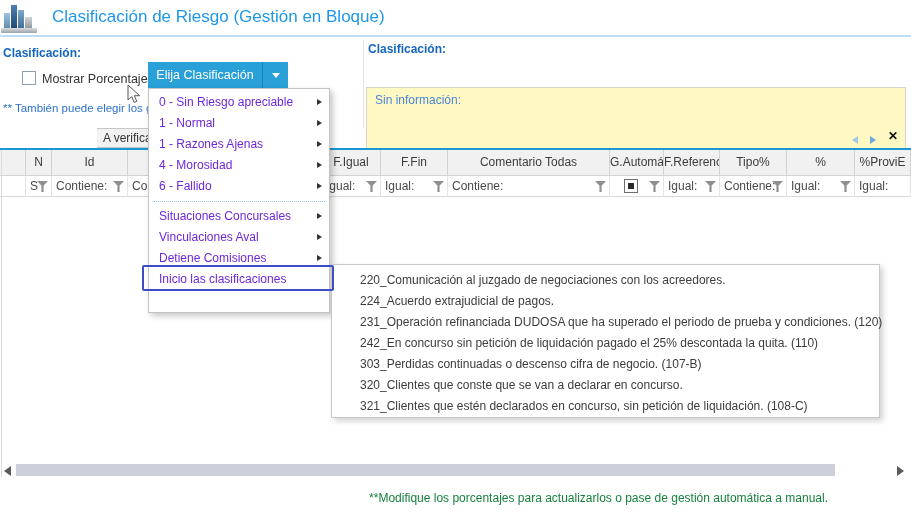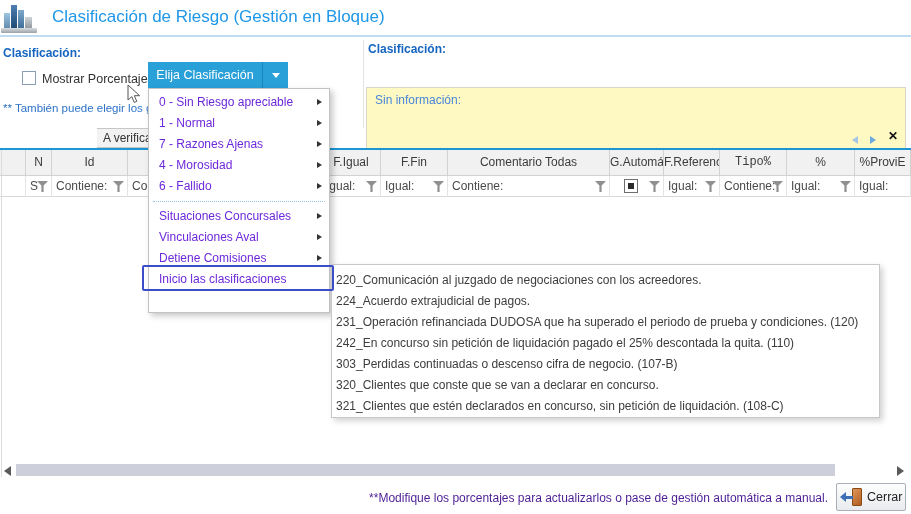--- a/index.html
+++ b/index.html
@@ -71,30 +71,30 @@
   .mi-arrow { position:absolute; right:7px; top:7px; width:0; height:0;
     border-top:3.5px solid transparent; border-bottom:3.5px solid transparent; border-left:5px solid #333; }
   .menu-sep { height:9px; position:relative; }
   .menu-sep:after { content:""; position:absolute; left:4px; right:4px; top:4px; border-top:1px dotted #9cc8e8; }
   #menu-highlight { left:142px; top:265px; width:192px; height:26px; border:2px solid #3b4ec8;
     border-radius:2px; z-index:30; }
 
   
   #submenu { left:331px; top:264px; width:549px; height:154px; background:#fff; border:1px solid #c8c8c8;
     box-shadow:3px 3px 6px rgba(0,0,0,.18); padding-top:5px; z-index:25; }
-  .submenu-item { height:21px; line-height:21px; padding-left:4px; color:#3c3c3c; font-size:12px; white-space:nowrap; }
+  .submenu-item { height:21px; line-height:21px; padding-left:28px; color:#3c3c3c; font-size:12px; white-space:nowrap; }
 
   
   #hscroll-thumb { left:16px; top:464px; width:819px; height:12px; background:#cdd0db; }
   .scrolltri { top:466px; width:0; height:0; border-top:5px solid transparent; border-bottom:5px solid transparent; }
   #hscroll-left { left:4px; border-right:7px solid #5a5a5a; }
   #hscroll-right { left:897px; border-left:7px solid #5a5a5a; }
 
   
-  #footer-note { left:0; top:491px; width:828px; text-align:right; color:#4c1d95; font-size:12px; white-space:nowrap; }
+  #footer-note { left:0; top:491px; width:828px; text-align:right; color:#15803d; font-size:12px; white-space:nowrap; }
   #close-btn { left:836px; top:483px; width:70px; height:28px; border:1px solid #aab0b8; border-radius:2px;
     background:linear-gradient(#fdfdfd,#e9ebee); }
   #close-btn .lbl { position:absolute; left:30px; top:6px; font-size:12.5px; color:#222; }
   .door-icon { position:absolute; left:5px; top:3px; width:22px; height:21px; }
   .door-icon .door { position:absolute; right:2px; top:1px; width:10px; height:18px;
     background:linear-gradient(135deg,#e09558,#b05f24); border:1px solid #8a4a14; border-radius:1px; }
   .door-icon .abar { position:absolute; left:3px; top:9px; width:8px; height:3px; background:#3e6eb5; }
   .door-icon .atip { position:absolute; left:-2px; top:5px; width:0; height:0;
     border-top:5px solid transparent; border-bottom:5px solid transparent; border-right:6px solid #3e6eb5; }
 
@@ -142,21 +142,21 @@
   <div class="abs" id="thead">
       <div class="th" style="left: 18px; width: 8px;"></div>
       <div class="th" style="left: 26px; width: 26px;">N</div>
       <div class="th" style="left: 52px; width: 76px;">Id</div>
       <div class="th" style="left: 128px; width: 194px;"></div>
       <div class="th" style="left: 322px; width: 59px;">F.Igual</div>
       <div class="th" style="left: 381px; width: 67px;">F.Fin</div>
       <div class="th" style="left: 448px; width: 162px;">Comentario Todas</div>
       <div class="th" style="left: 610px; width: 54px;">G.Automática</div>
       <div class="th" style="left: 664px; width: 56px;">F.Referencia</div>
-      <div class="th" style="left: 720px; width: 67px; font-family: Liberation Mono, monospace;">Tipo%</div>
+      <div class="th" style="left: 720px; width: 67px;">Tipo%</div>
       <div class="th" style="left: 787px; width: 68px;">%</div>
       <div class="th" style="left: 855px; width: 56px;">%ProviE</div>
     </div>
   <div class="abs" id="tfilter">
       <div class="fc" style="left: 18px; width: 8px;"></div>
       <div class="fc" style="left: 26px; width: 26px;">
         <span class="ftxt">S</span>
         <span class="funnel"></span>
       </div>
       <div class="fc" style="left: 52px; width: 76px;">
@@ -199,21 +199,21 @@
       </div>
       <div class="fc" style="left: 855px; width: 56px;">
         <span class="ftxt">Igual:</span>
       </div>
     </div>
   <div class="abs" id="tbody-border"></div>
 
   <div class="abs" id="menu">
       <div class="menu-item"><span>0 - Sin Riesgo apreciable</span><span class="mi-arrow"></span></div>
       <div class="menu-item"><span>1 - Normal</span><span class="mi-arrow"></span></div>
-      <div class="menu-item"><span>7 - Razones Ajenas</span><span class="mi-arrow"></span></div>
+      <div class="menu-item"><span>1 - Razones Ajenas</span><span class="mi-arrow"></span></div>
       <div class="menu-item"><span>4 - Morosidad</span><span class="mi-arrow"></span></div>
       <div class="menu-item"><span>6 - Fallido</span><span class="mi-arrow"></span></div>
       <div class="menu-sep"></div>
       <div class="menu-item"><span>Situaciones Concursales</span><span class="mi-arrow"></span></div>
       <div class="menu-item"><span>Vinculaciones Aval</span><span class="mi-arrow"></span></div>
       <div class="menu-item"><span>Detiene Comisiones</span><span class="mi-arrow"></span></div>
       <div class="menu-item"><span>Inicio las clasificaciones</span></div>
     </div>
   <div class="abs" id="menu-highlight"></div>
 
@@ -225,26 +225,18 @@
       <div class="submenu-item">303_Perdidas continuadas o descenso cifra de negocio. (107-B)</div>
       <div class="submenu-item">320_Clientes que conste que se van a declarar en concurso.</div>
       <div class="submenu-item">321_Clientes que estén declarados en concurso, sin petición de liquidación. (108-C)</div>
     </div>
 
   <div class="abs scrolltri" id="hscroll-left"></div>
   <div class="abs" id="hscroll-thumb"></div>
   <div class="abs scrolltri" id="hscroll-right"></div>
 
   <div class="abs" id="footer-note">**Modifique los porcentajes para actualizarlos o pase de gestión automática a manual.</div>
-  <div class="abs" id="close-btn">
-    <span class="door-icon">
-      <span class="door"></span>
-        <span class="abar"></span>
-        <span class="atip"></span>
-    </span>
-    <span class="lbl">Cerrar</span>
-  </div>
 
   <svg class="abs" id="cursor" width="14" height="20" viewBox="0 0 14 20">
     <path d="M1,1 L1,16 L4.8,12.6 L7.2,18.4 L9.8,17.3 L7.3,11.7 L12.6,11.7 Z" fill="#ffffff" stroke="#555555" stroke-width="1"></path>
   </svg>
 
 </div>
 
 </body></html>

